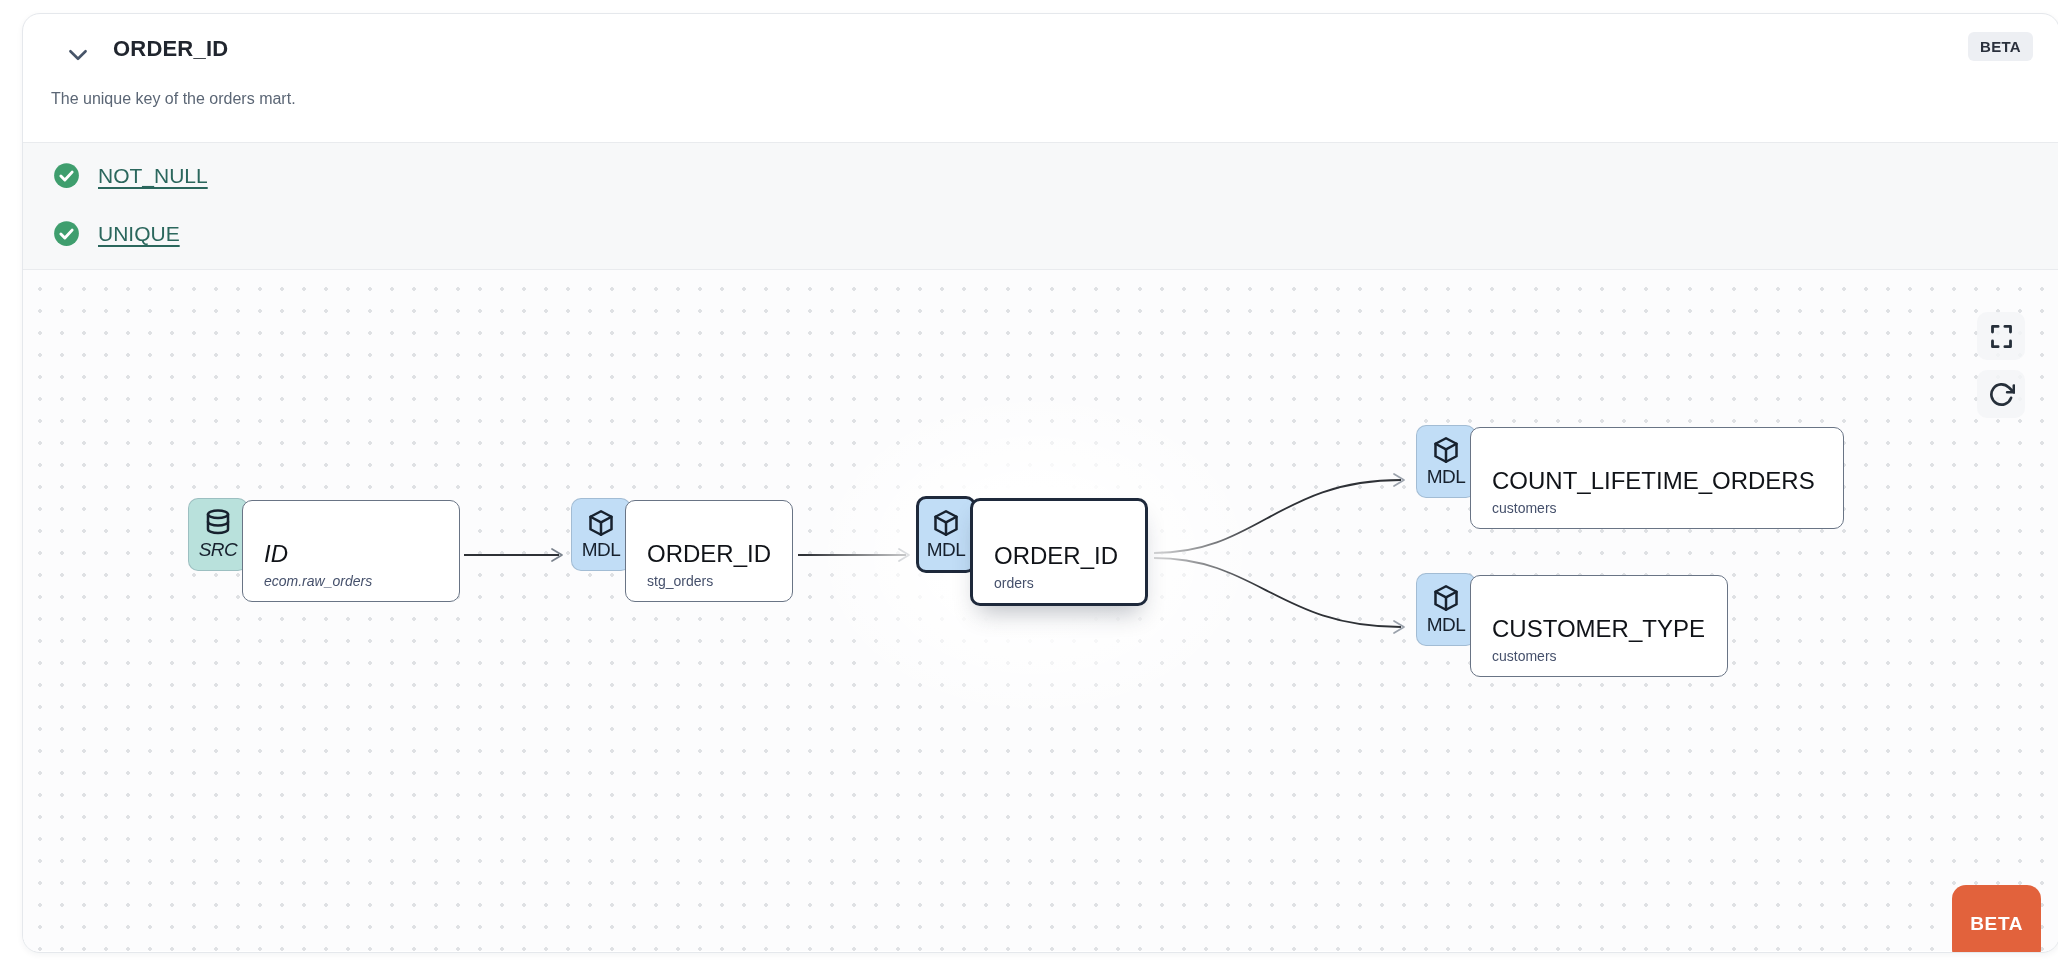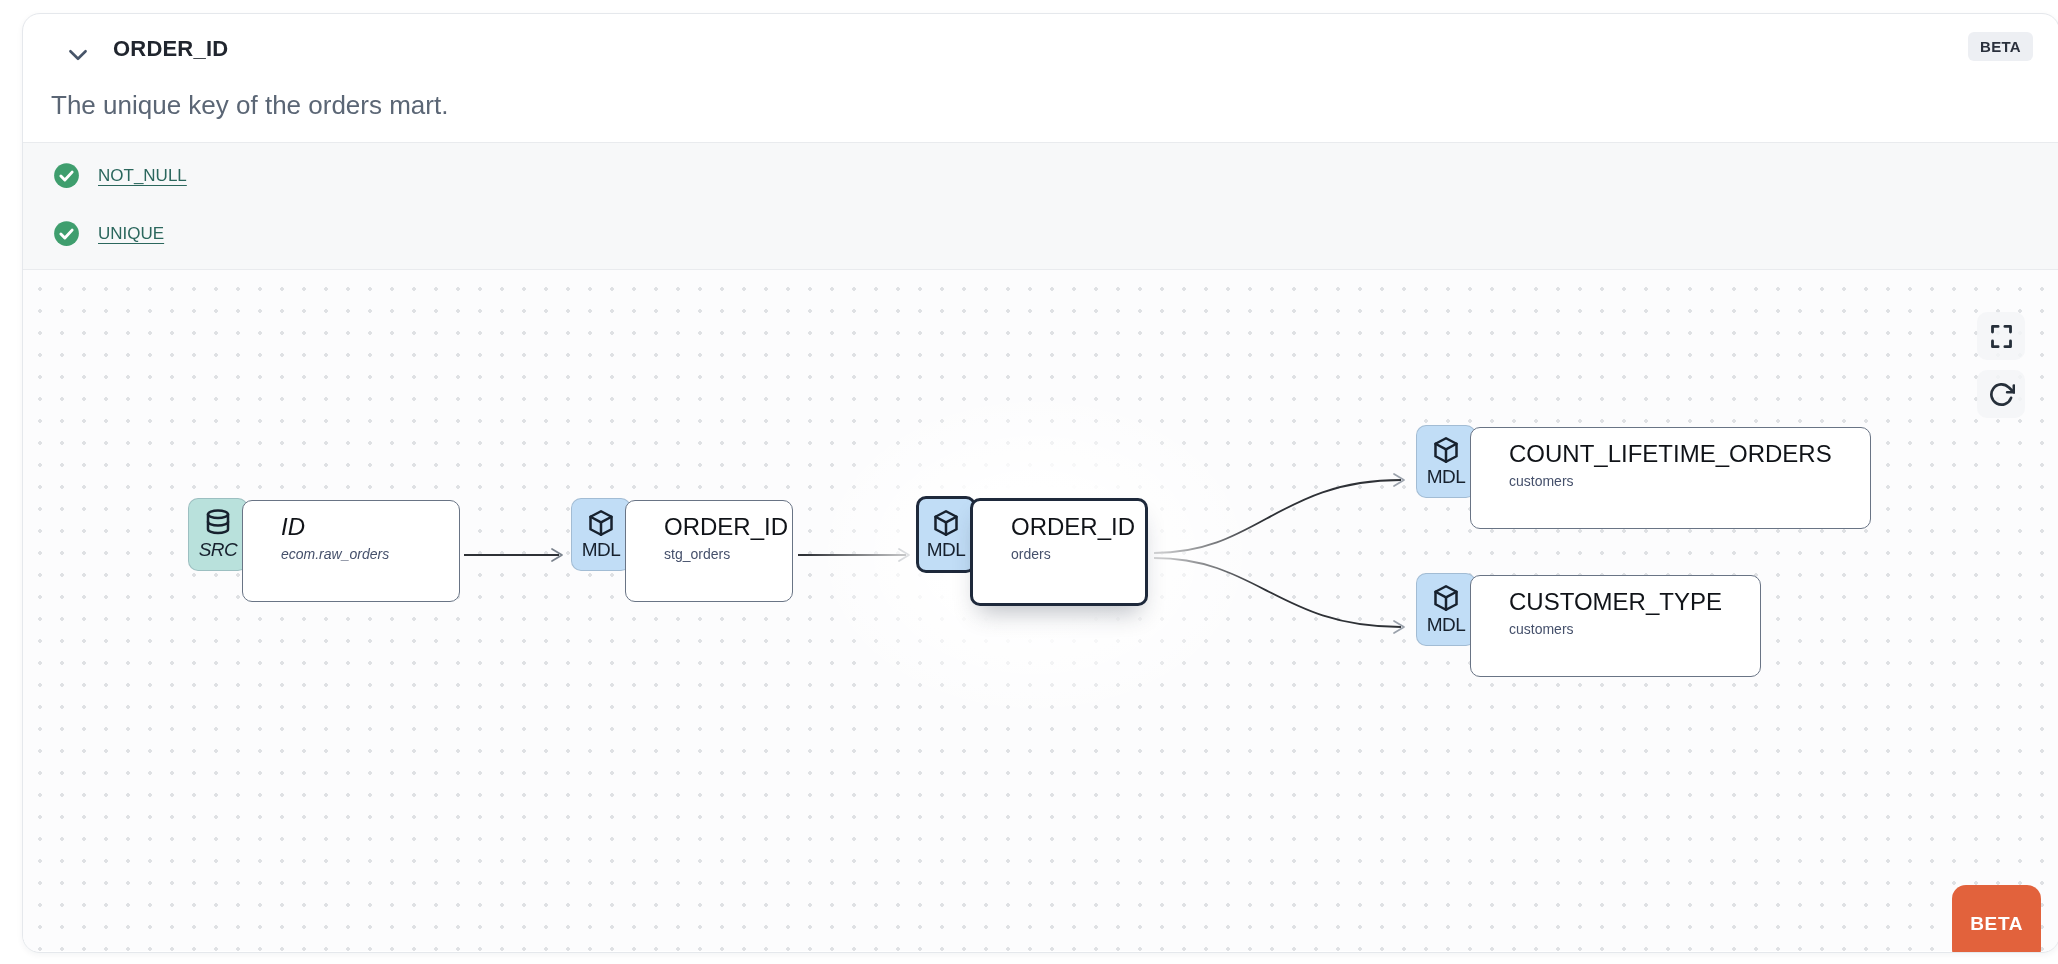--- a/index.html
+++ b/index.html
@@ -21,33 +21,33 @@
   .hdr-title {
     position:absolute; left:90px; top:22px; font-size:22px; font-weight:700;
     color:#20252e; letter-spacing:.2px;
   }
   .type-badge {
     position:absolute; right:26px; top:18px; background:#edeff3; color:#2a303c;
     font-size:15px; font-weight:700; padding:6px 12px; border-radius:6px;
     letter-spacing:.3px;
   }
   .hdr-desc {
-    position:absolute; left:28px; top:76px; font-size:26px; color:#5b6675;
+    position:absolute; left:28px; top:76px; font-size:16px; color:#5b6675;
   }
 
   
   .tests {
     position:absolute; left:0; top:128px; width:100%; height:128px;
     background:#f7f8f9; border-top:1px solid #e9ebee; border-bottom:1px solid #e9ebee;
     padding:19px 0 0 30px;
   }
   .test-row { display:flex; align-items:center; gap:18px; height:27px; margin-bottom:31px; }
   .test-check { width:27px; height:27px; flex:0 0 auto; }
   .test-link {
-    font-size:17px; font-weight:500; color:#2b675d; text-decoration:underline;
+    font-size:21px; font-weight:500; color:#2b675d; text-decoration:underline;
     text-underline-offset:4px; cursor:pointer;
   }
 
   
   .canvas {
     position:absolute; left:0; top:256px; width:2035px; height:681px;
     background-color:#fcfcfd;
     background-image:radial-gradient(circle,#dfe1e4 1.6px,transparent 1.9px);
     background-size:22px 22px; background-position:6px 8px;
   }
@@ -63,22 +63,22 @@
   .node-badge {
     width:60px; height:73px; border-radius:10px; margin-right:-6px;
     display:flex; flex-direction:column; align-items:center; justify-content:center;
     gap:1px; color:#17212e; border:1.5px solid rgba(70,90,110,.25);
   }
   .node-badge.src { background:#b9e1dc; }
   .node-badge.mdl { background:#c1ddf6; }
   .badge-label { font-size:19px; font-weight:500; letter-spacing:-.5px; }
   .node-card {
     background:#ffffff; border:1.4px solid #697485; border-radius:10px;
-    height:102px; margin-top:2px; padding:12px 38px;
-    display:flex; flex-direction:column; justify-content:flex-start; gap:5px;
+    height:102px; margin-top:2px; padding:12px 21px;
+    display:flex; flex-direction:column; justify-content:flex-end; gap:5px;
     white-space:nowrap; position:relative; z-index:1;
   }
   .node-title { font-size:24px; font-weight:500; color:#101318; }
   .node-subtitle { font-size:14px; color:#45506b; }
 
   .node.selected .node-badge { border:3px solid #1e293b; height:77px; margin-top:-2px; }
   .node.selected .node-card {
     border:3.5px solid #1e293b; height:108px; margin-top:0;
     box-shadow:0 14px 24px -8px rgba(30,41,59,.30);
   }

